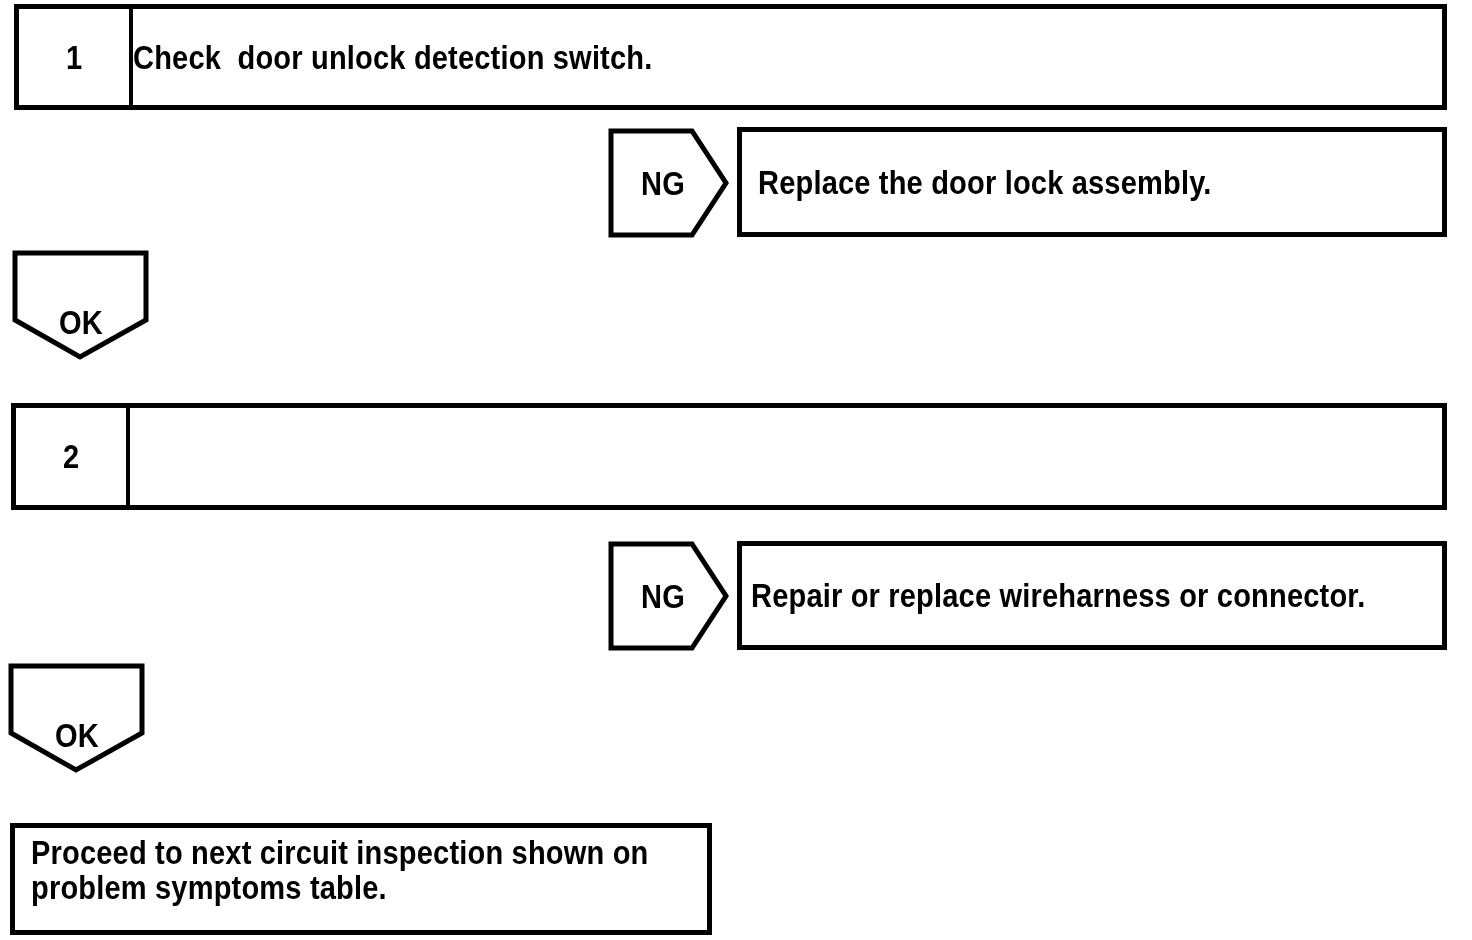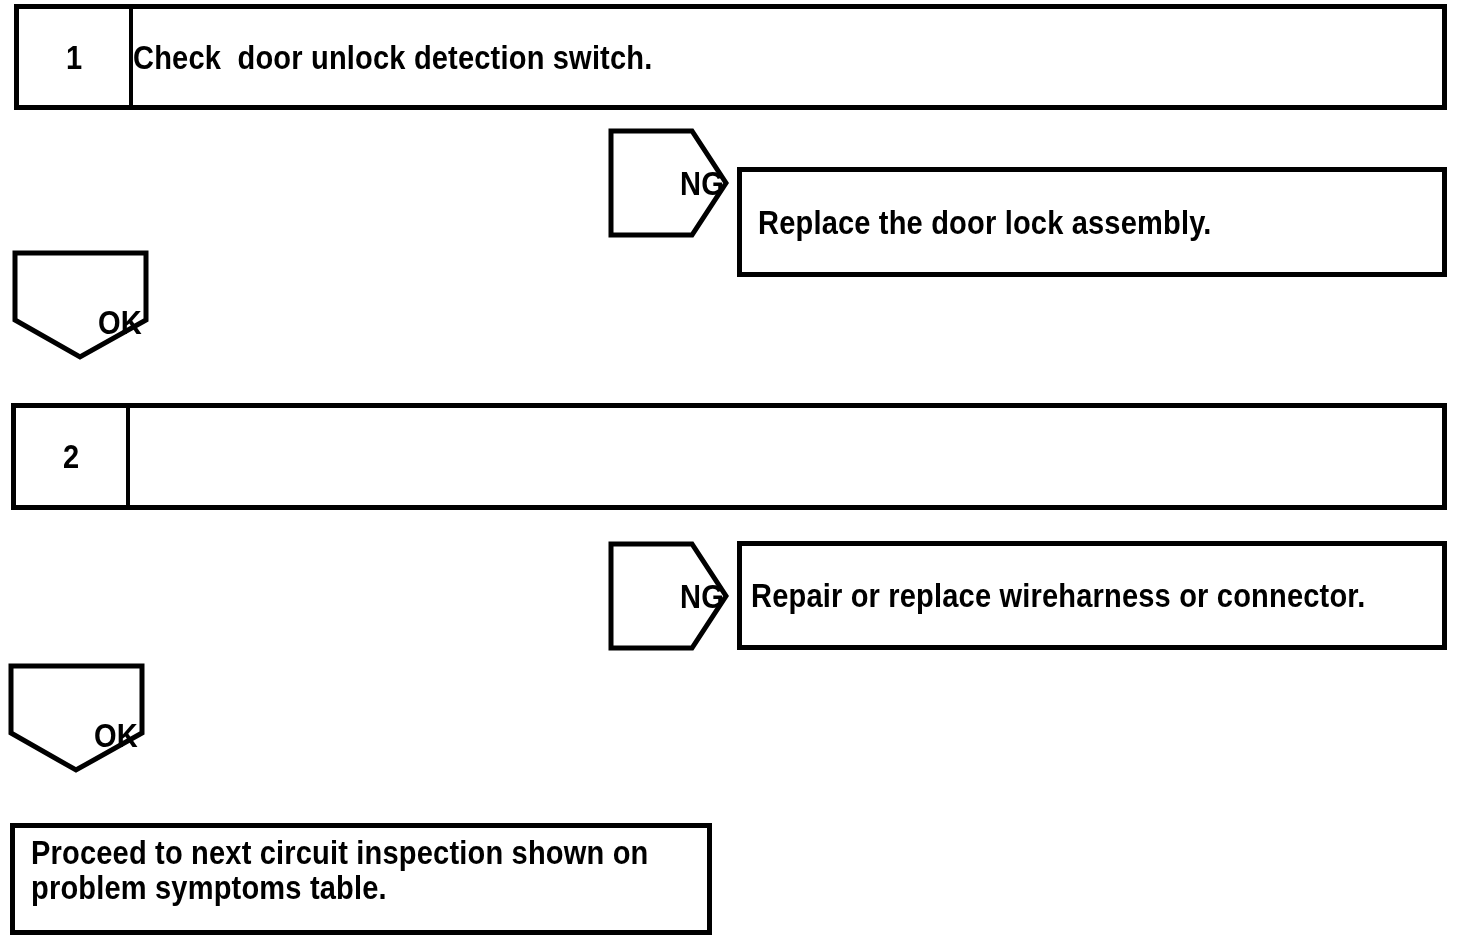--- a/index.html
+++ b/index.html
@@ -67,21 +67,20 @@
     padding: 7px 0 0 16px;
   }
   .pent { position: absolute; }
   .pent svg { display: block; }
   .pent .lbl {
     position: absolute;
     display: flex;
     align-items: center;
     justify-content: center;
     pointer-events: none;
-    padding-left: 39px;
   }
   .pent.ng .lbl { left: 0; top: 0; width: 110px; height: 110px; }
   .pent.ok .lbl { left: 0; top: 0; width: 137px; height: 82px; margin-top: 31px; }
 </style>
 </head>
 <body>
 
 <div class="canvas">
 
   <div class="step-box" style="left:14px; top:4px; width:1433px; height:106px;">
@@ -95,21 +94,21 @@
 
   <div class="pent ng" style="left:608px; top:128px; width:122px; height:110px;">
     <svg width="122" height="110" viewBox="0 0 122 110">
       <polygon points="3,3 84,3 118,55 84,107 3,107" fill="#ffffff" stroke="#000000" stroke-width="5" stroke-linejoin="miter"></polygon>
     </svg>
     <div class="lbl">
       <span class="txt ctr">NG</span>
     </div>
   </div>
 
-  <div class="result-box" style="left:737px; top:127px; width:710px; height:110px;margin-top:40px;">
+  <div class="result-box" style="left:737px; top:127px; width:710px; height:110px;">
     <span class="txt">Replace the door lock assembly.</span>
   </div>
 
   <div class="pent ok" style="left:12px; top:250px; width:137px; height:110px;">
     <svg width="137" height="110" viewBox="0 0 137 110">
       <polygon points="3,3 134,3 134,70 68,107 3,70" fill="#ffffff" stroke="#000000" stroke-width="5" stroke-linejoin="miter"></polygon>
     </svg>
     <div class="lbl">
       <span class="txt ctr">OK</span>
     </div>

